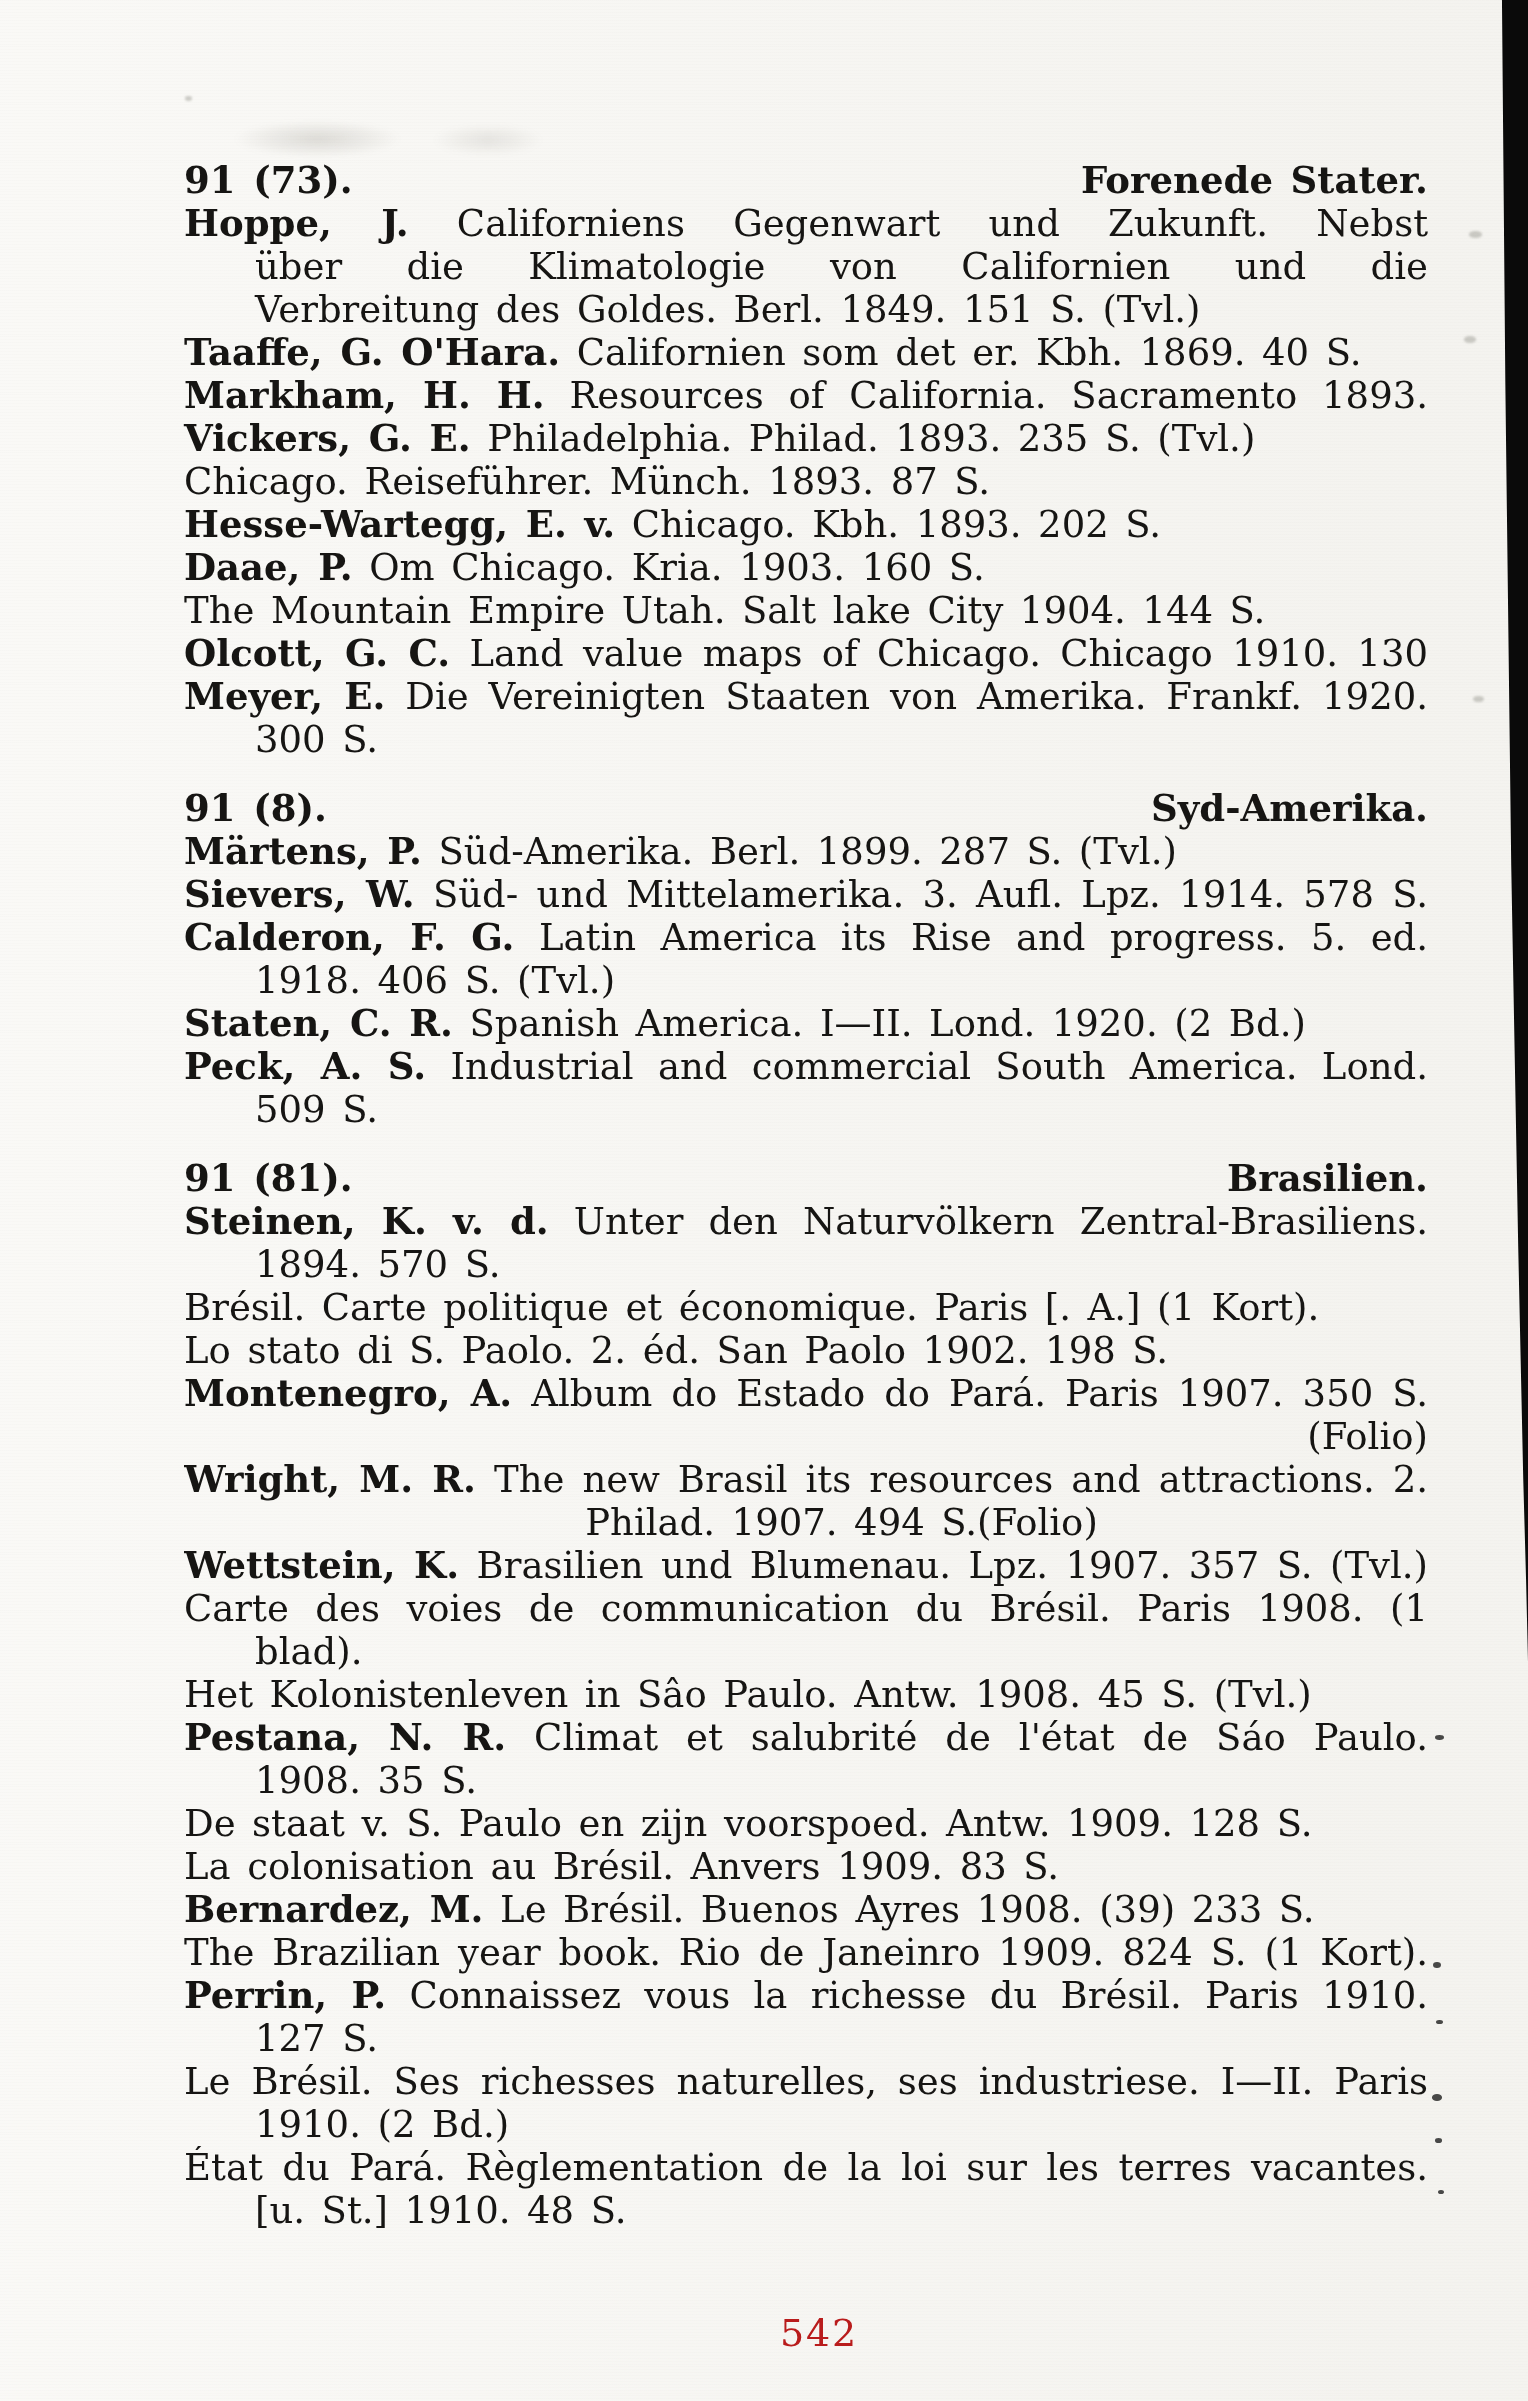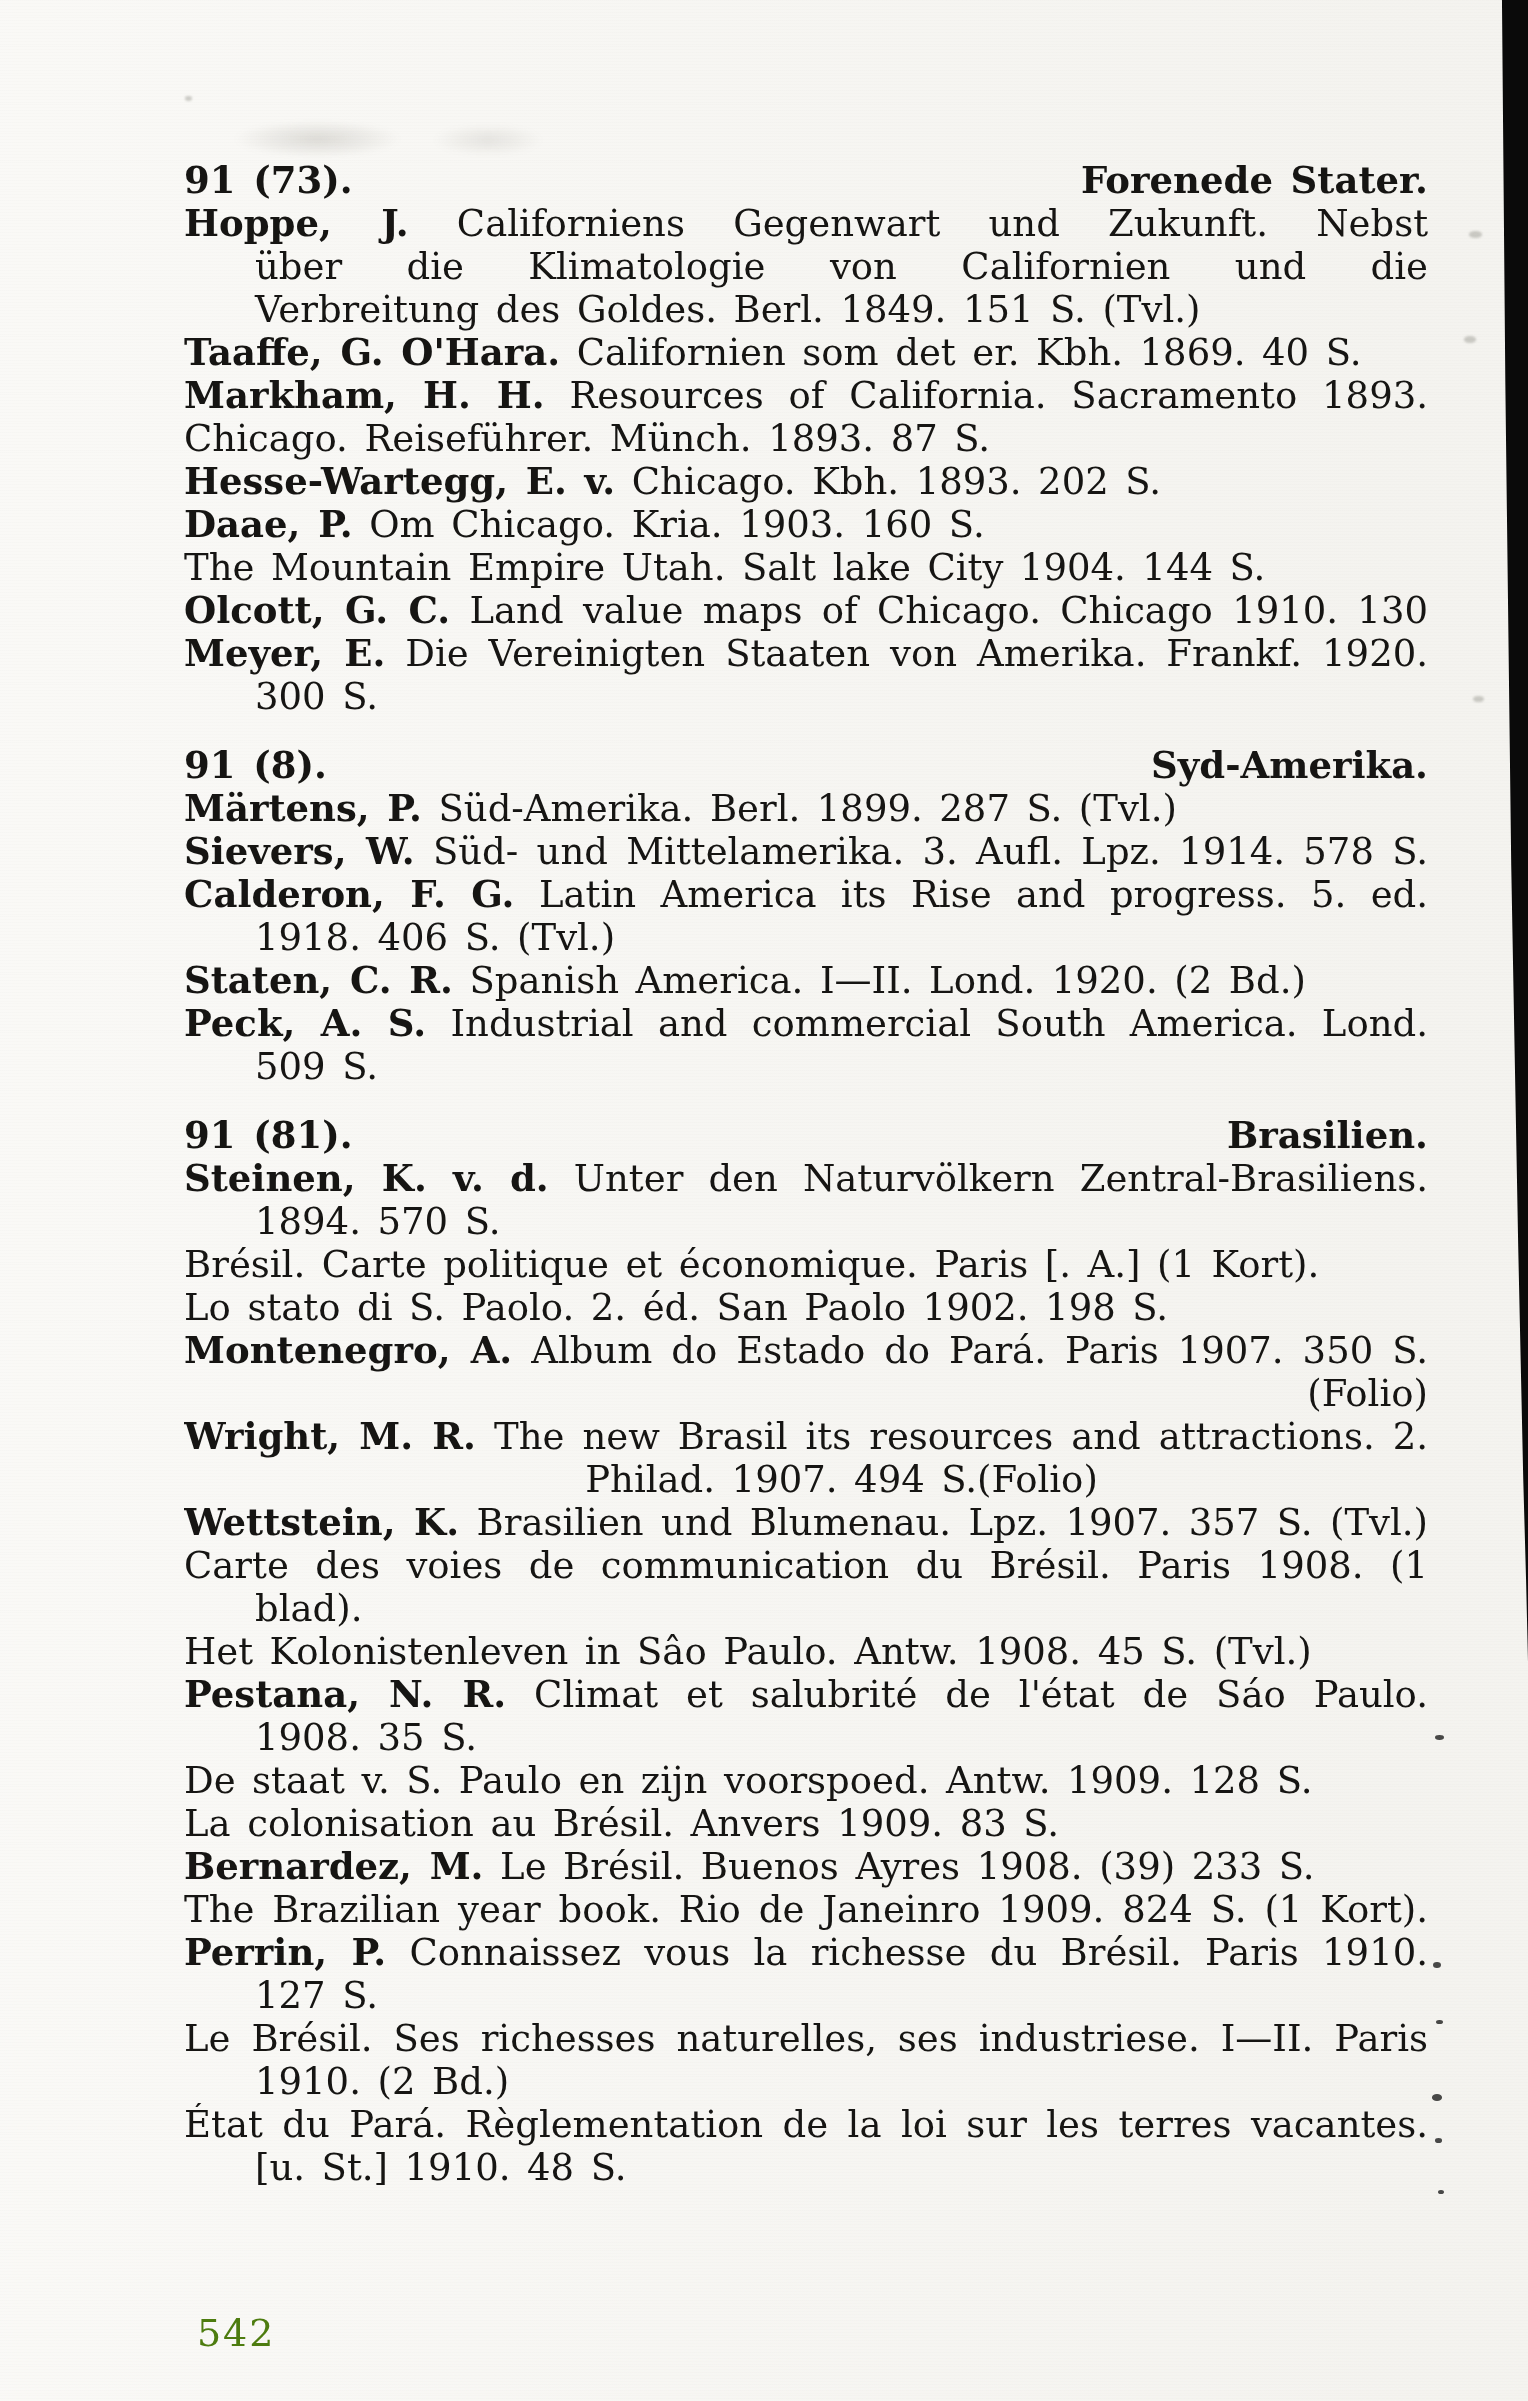--- a/index.html
+++ b/index.html
@@ -24,21 +24,21 @@
   }
   section.gap{display:block;margin-top:26px;}
   .line{height:43px;line-height:43px;white-space:nowrap;}
   .line.indent{padding-left:71px;}
   .line.justify{white-space:normal;text-align:justify;text-align-last:justify;overflow:hidden;}
   .line.rightal{text-align:right;}
   .line.split{display:flex;justify-content:center;}
   .author{font-weight:bold;}
   .page-number{
     position:absolute;left:197px;top:2310px;width:1244px;
-    font-size:38px;line-height:46px;color:#4d7c0f;
+    text-align:center;font-size:38px;line-height:46px;color:#b91c1c;
     letter-spacing:1.9px;
   }
   
   .scan-edge{
     position:absolute;left:1500px;top:0;width:28px;height:1662px;
     background:#0a0a0a;
     clip-path:polygon(7% 0, 100% 0, 100% 100%, 93% 95%, 83% 89%, 65% 75%, 40% 52%, 19% 23%, 7% 0);
   }
   .ghost{position:absolute;pointer-events:none;border-radius:40%;}
   .ghost.g1{left:219px;top:117px;width:197px;height:44px;
@@ -74,20 +74,21 @@
     <section>
       <div class="heading-row">
         <span>91 (73).</span>
         <span>Forenede Stater.</span>
       </div>
       <div class="line justify"><span class="author">Hoppe, J.</span><span> Californiens Gegenwart und Zukunft. Nebst Beiträgen</span></div>
       <div class="line indent justify"><span>über die Klimatologie von Californien und die geographische</span></div>
       <div class="line indent"><span>Verbreitung des Goldes. Berl. 1849. 151 S. (Tvl.)</span></div>
       <div class="line"><span class="author">Taaffe, G. O'Hara.</span><span> Californien som det er. Kbh. 1869. 40 S.</span></div>
       <div class="line justify"><span class="author">Markham, H. H.</span><span> Resources of California. Sacramento 1893. 144 S.</span></div>
+      <div class="line"><span class="author">Vickers, G. E.</span><span> Philadelphia. Philad. 1893. 235 S. (Tvl.)</span></div>
       <div class="line"><span>Chicago. Reiseführer. Münch. 1893. 87 S.</span></div>
       <div class="line"><span class="author">Hesse-Wartegg, E. v.</span><span> Chicago. Kbh. 1893. 202 S.</span></div>
       <div class="line"><span class="author">Daae, P.</span><span> Om Chicago. Kria. 1903. 160 S.</span></div>
       <div class="line"><span>The Mountain Empire Utah. Salt lake City 1904. 144 S.</span></div>
       <div class="line justify"><span class="author">Olcott, G. C.</span><span> Land value maps of Chicago. Chicago 1910. 130 S.</span></div>
       <div class="line justify"><span class="author">Meyer, E.</span><span> Die Vereinigten Staaten von Amerika. Frankf. 1920.</span></div>
       <div class="line indent"><span>300 S.</span></div>
     </section>
     <section class="gap">
       <div class="heading-row">

